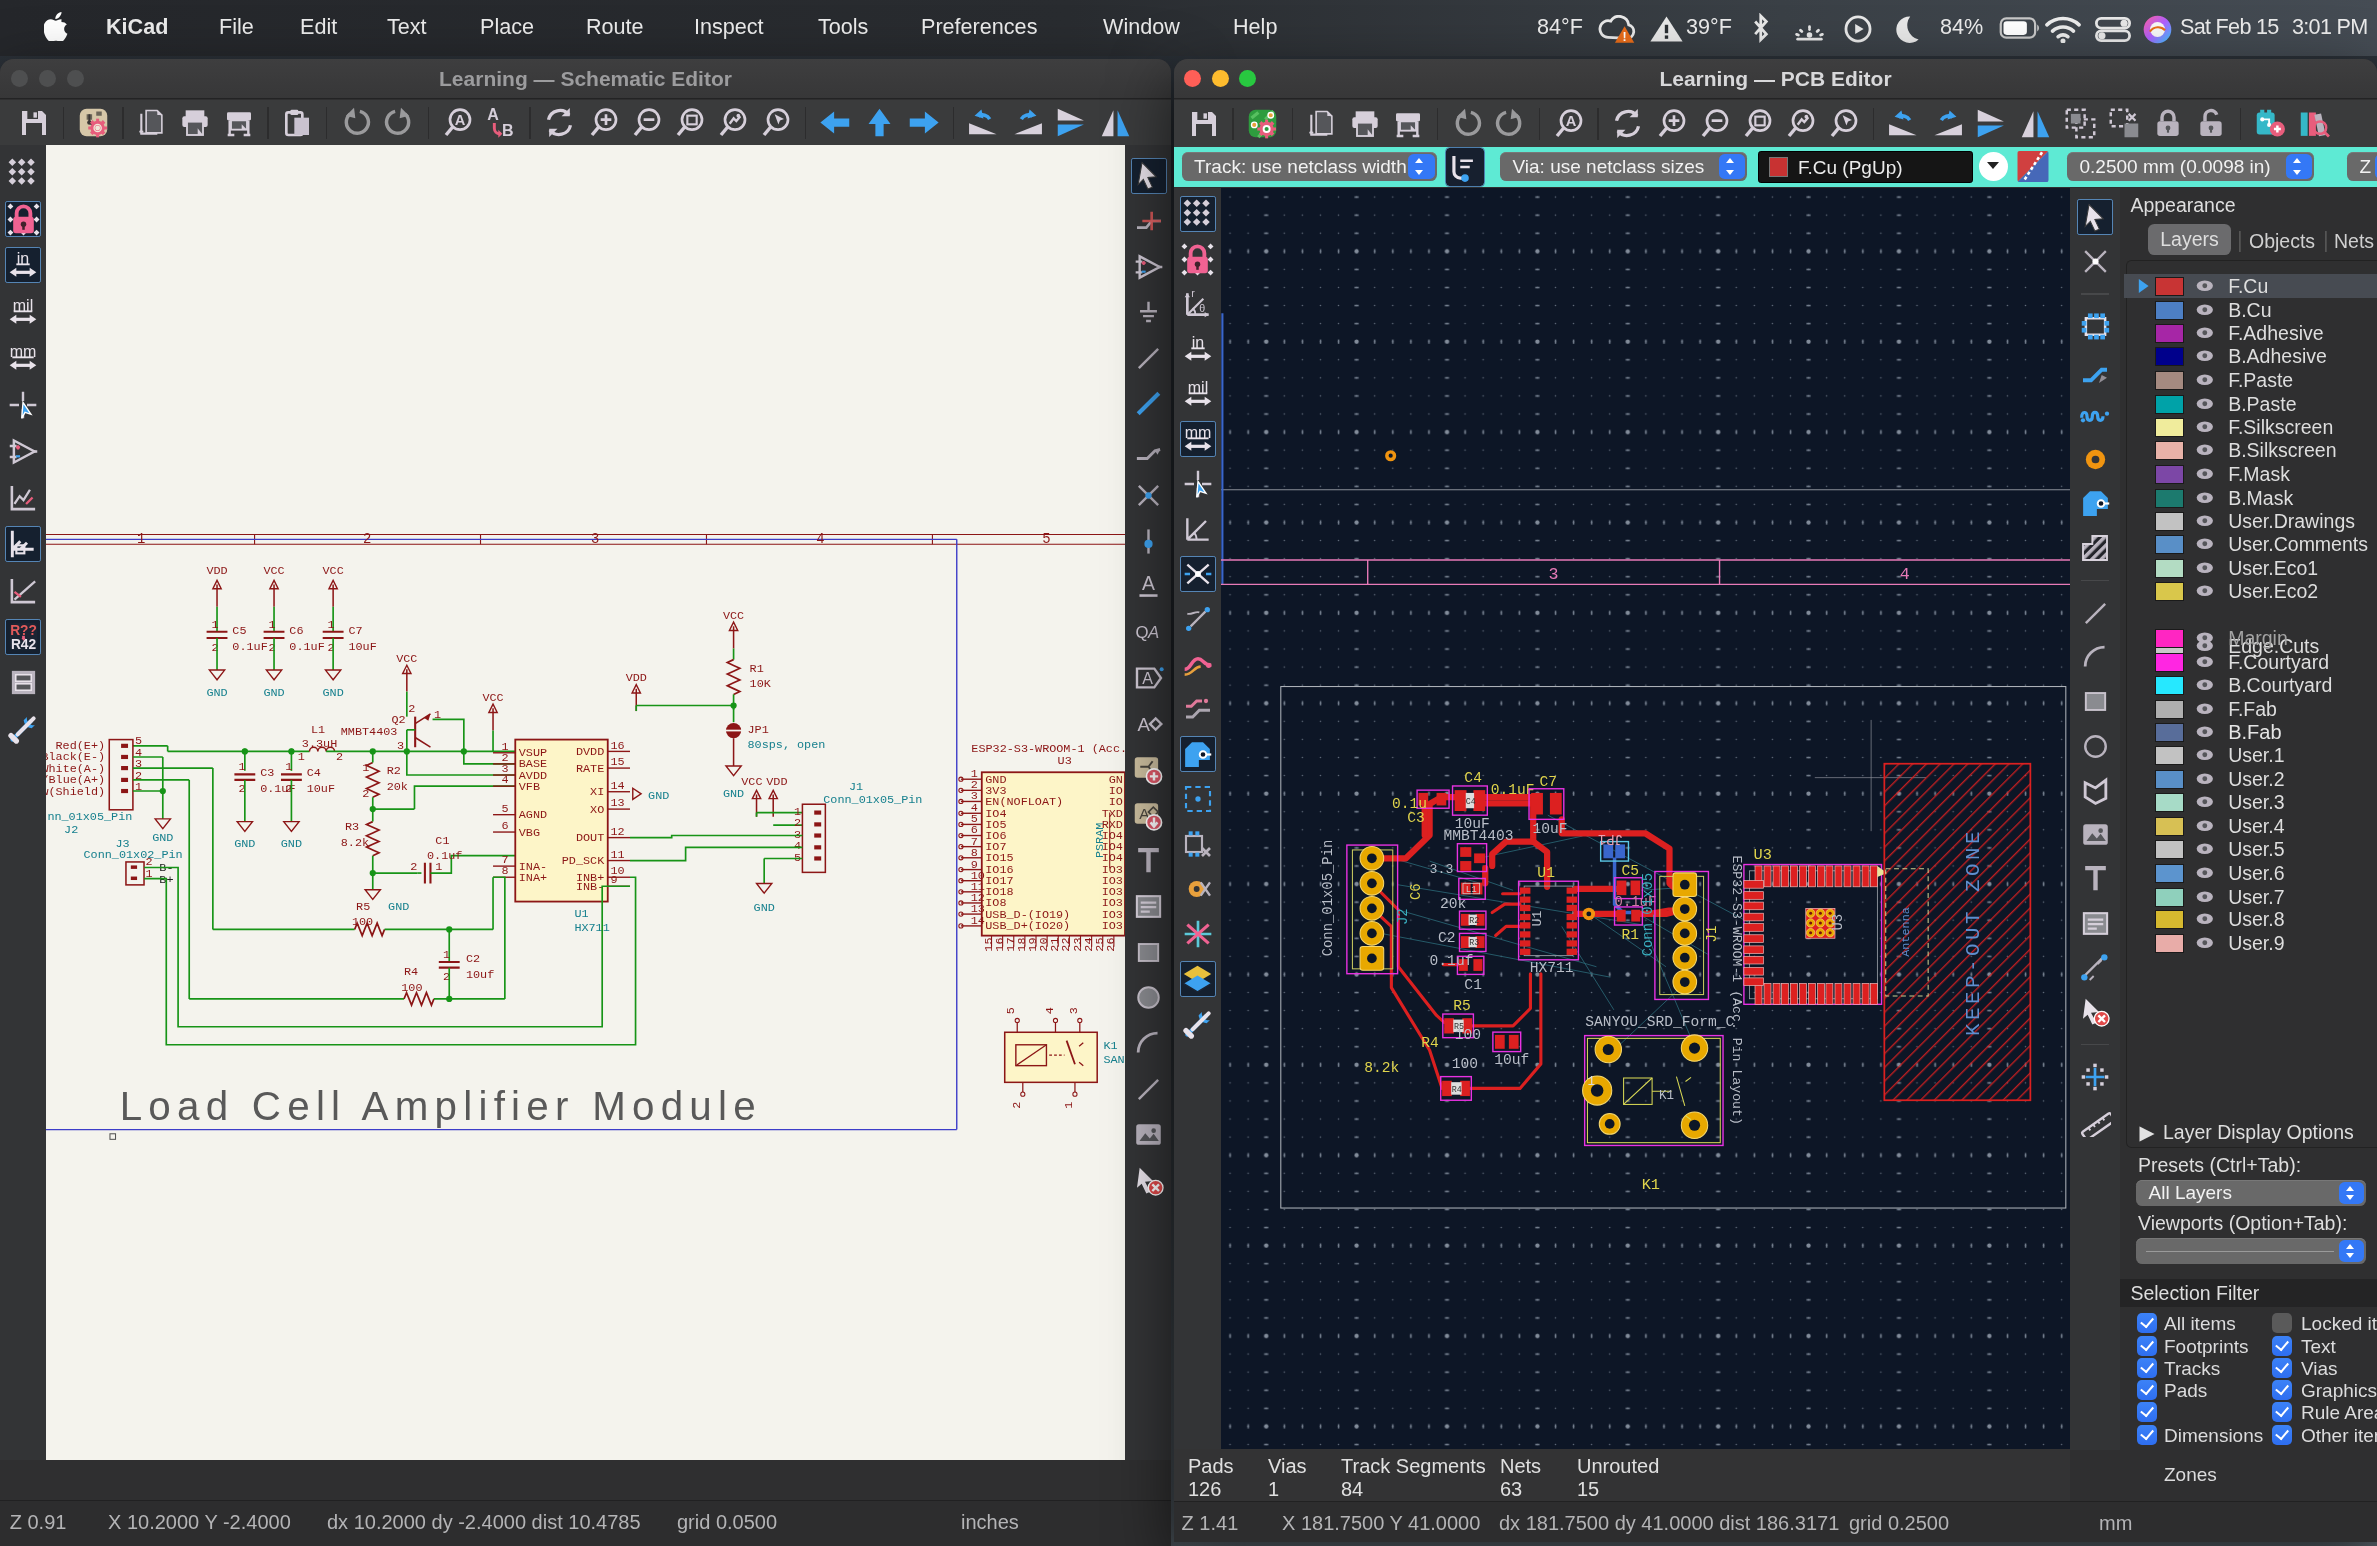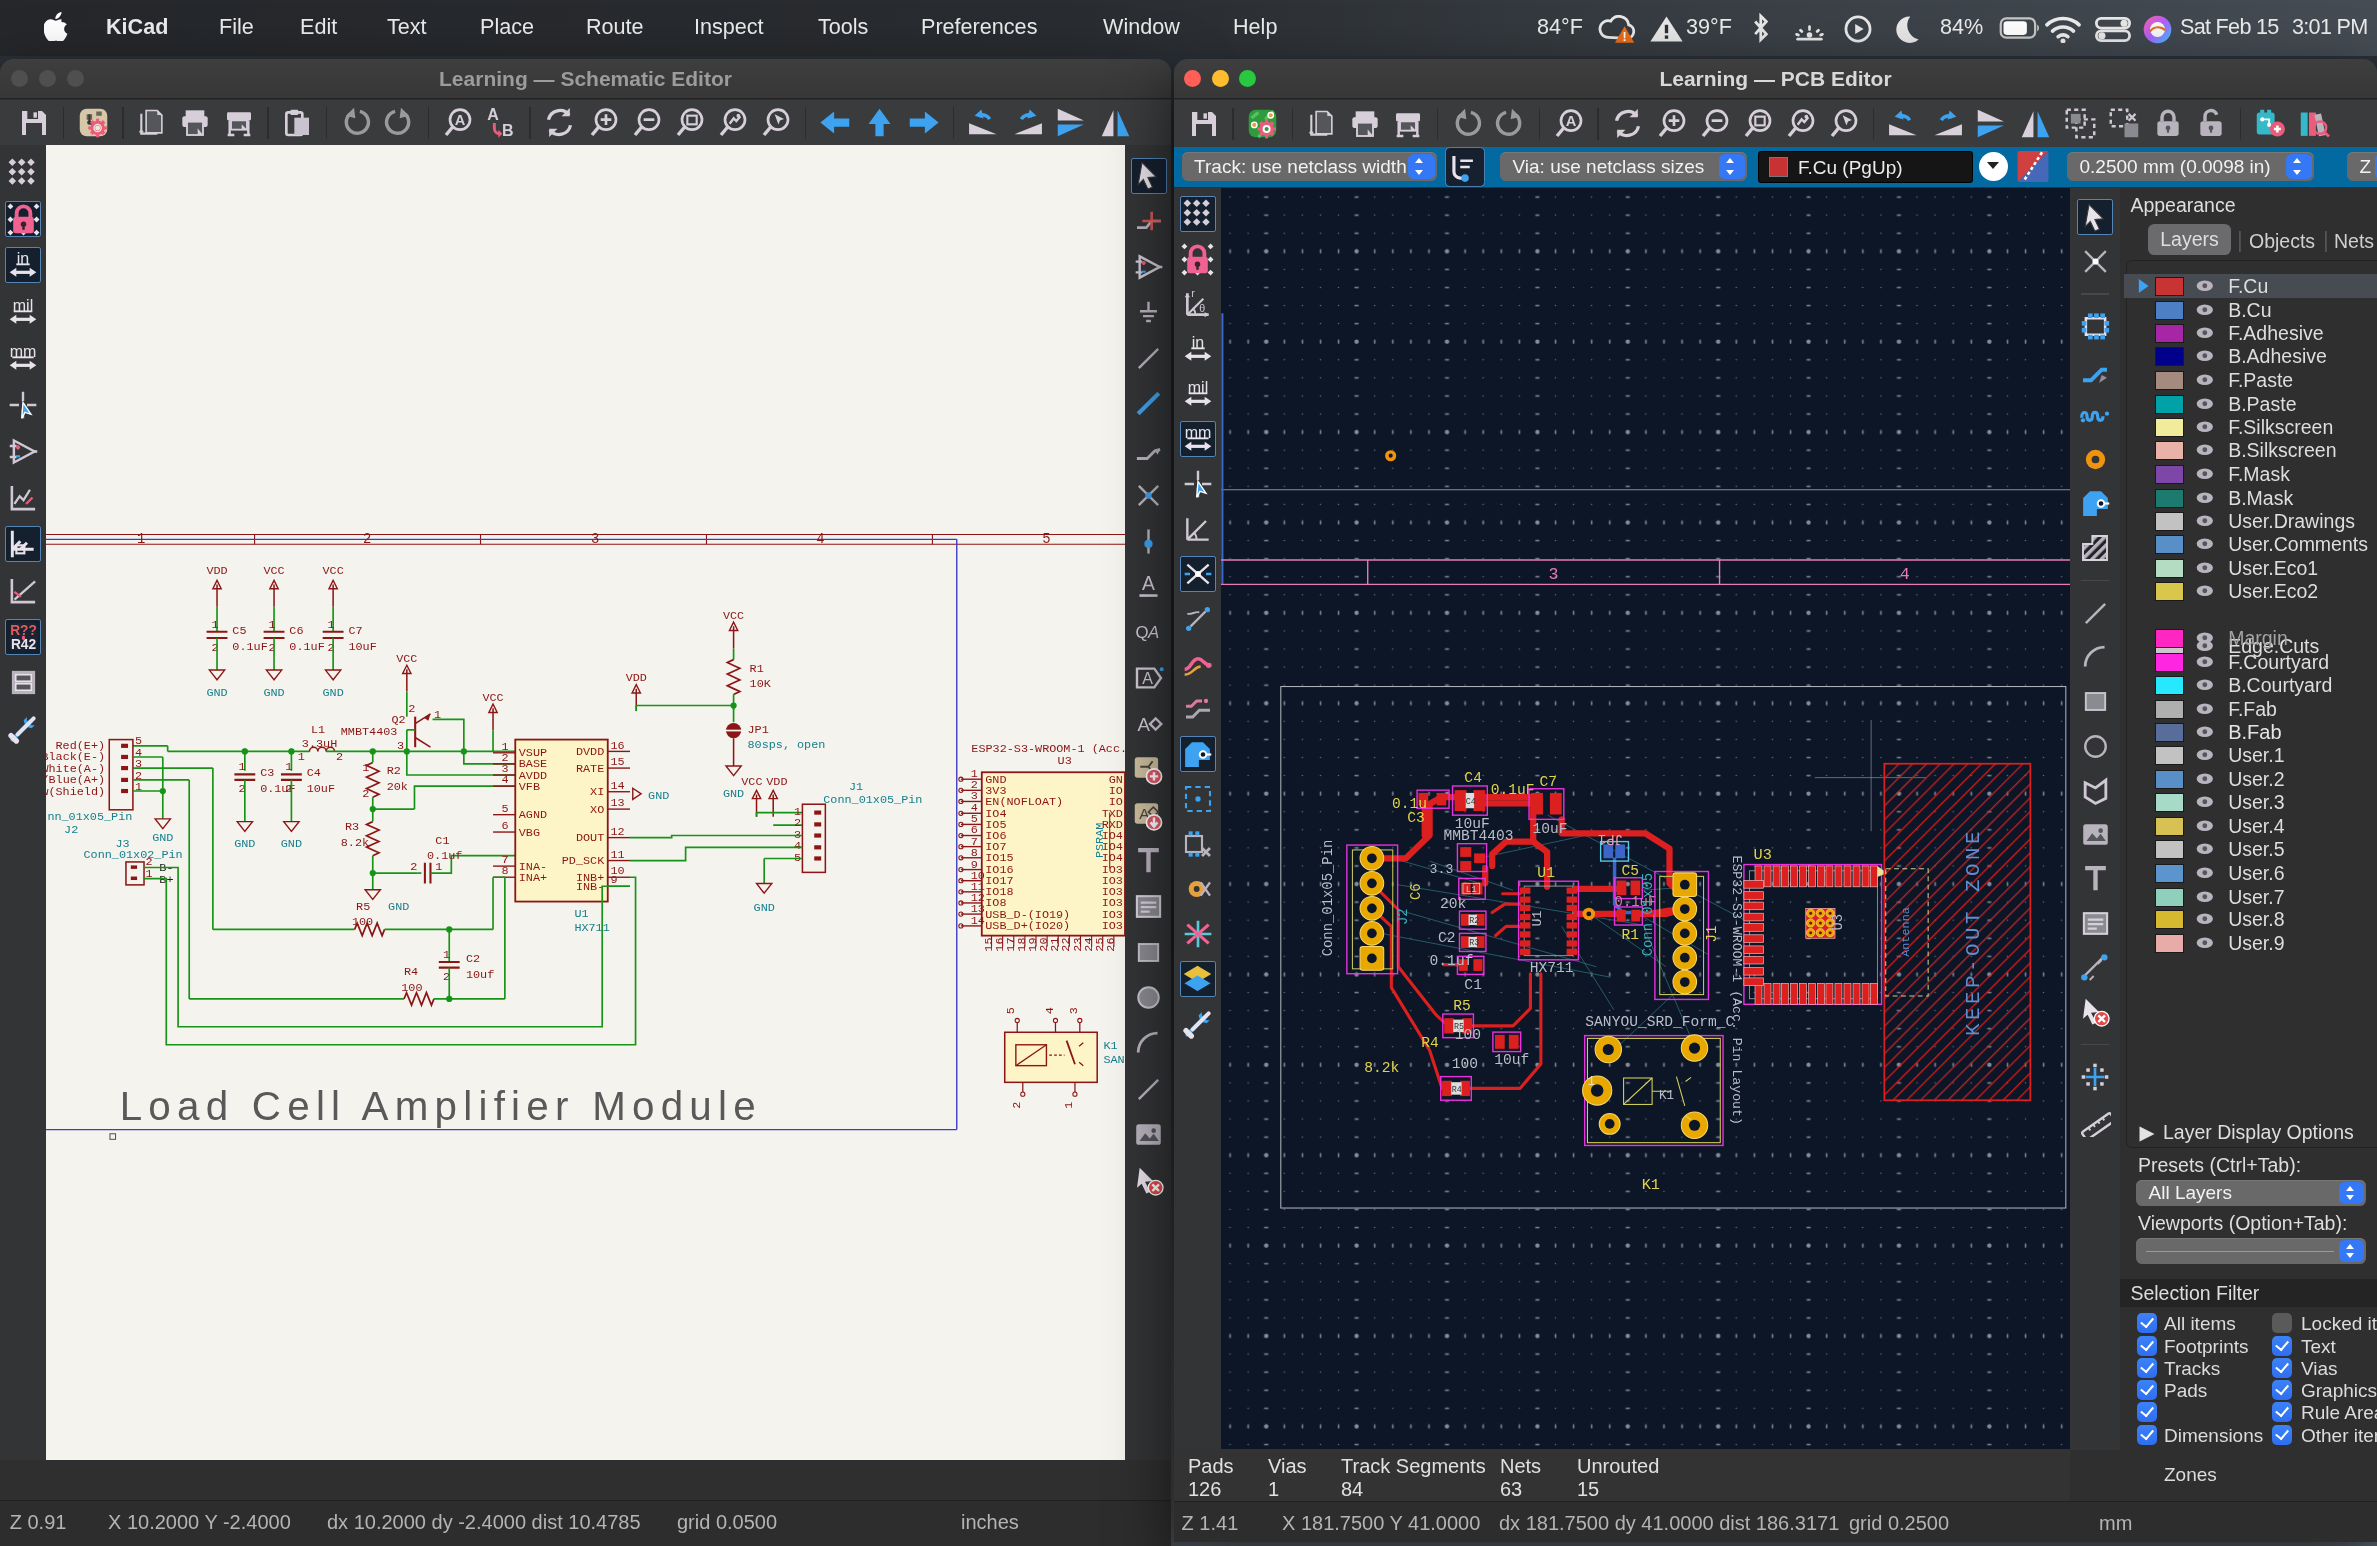--- a/index.html
+++ b/index.html
@@ -1401,21 +1401,21 @@
         <use href="#sym-unlockg"></use>
       </svg>
       <div class="tsep"></div>
     <svg class="ic" width="33" height="33" viewBox="0 0 24 24" style="margin:0 5.6px">
         <use href="#sym-drc"></use>
       </svg>
     <svg class="ic" width="33" height="33" viewBox="0 0 24 24" style="margin:0 5.6px">
         <use href="#sym-books"></use>
       </svg>
   </div>
-  <div class="abs" id="tb2b" style="left:0;top:88px;right:0;height:40px;background:#0369a1">
+  <div class="abs" id="tb2b" style="left:0;top:88px;right:0;height:40px;background:#5eead4">
     <div class="pill" style="left:7.6px;top:4.9px;width:255px">Track: use netclass width<span class="step"></span></div>
     <div class="abs" style="left:272px;top:1.4px;width:38px;height:38px;background:#17202f;outline:1.4px solid #4d7fae;border-radius:3.5px"><svg width="38" height="38" viewBox="0 0 24 24">
           <path d="M5 5v10a4 4 0 0 0 4 4h2" stroke="#e8e2ea" stroke-width="2" fill="none"></path>
           <path d="M9 8h8M9 12h6" stroke="#e8e2ea" stroke-width="1.6"></path>
           <circle cx="12" cy="19" r="2.4" fill="#3da2f0"></circle>
         </svg></div>
     <div class="pill" style="left:326px;top:4.9px;width:247px">Via: use netclass sizes<span class="step"></span></div>
     <div class="abs" style="left:584px;top:3.5px;width:215px;height:32px;background:#151515;border:0.7px solid #000;border-radius:2.8px;color:#ececec;font-size:19px;line-height:31px">
         <span class="abs" style="left:9.7px;top:5.6px;width:19.5px;height:19.5px;background:#c83232;border:0.7px solid #777"></span>
         <span class="abs" style="left:39px">F.Cu (PgUp)</span>

